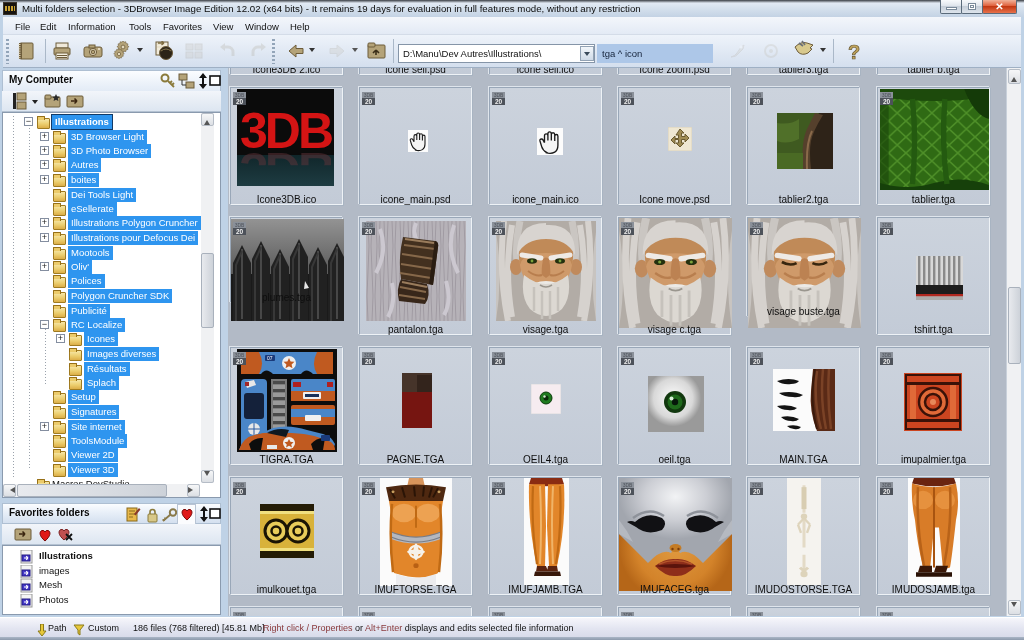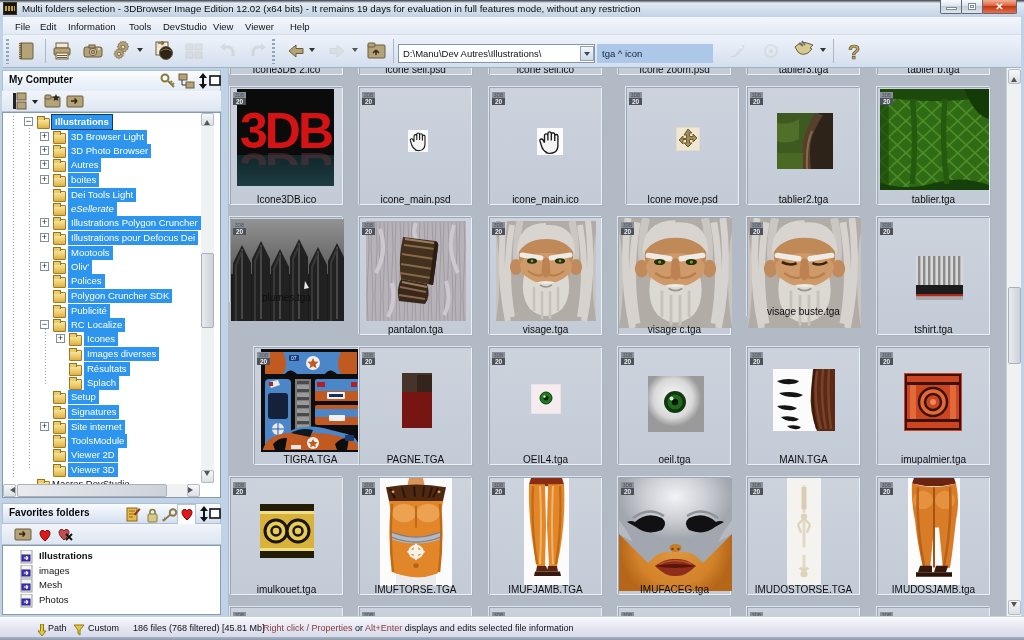--- a/index.html
+++ b/index.html
@@ -71,23 +71,23 @@
   </div>
 <div class="capbtn close ab" style="left:982px;width:35px;border-radius:0 0 2px 2px;">
     <span>✕</span>
   </div>
 
 <div id="menubar" class="ab">
 <div class="m" style="left:12px;">File</div>
 <div class="m" style="left:37px;">Edit</div>
 <div class="m" style="left:65px;">Information</div>
 <div class="m" style="left:126px;">Tools</div>
-<div class="m" style="left:160px;">DevStudio</div>
+<div class="m" style="left:160px;">Favorites</div>
 <div class="m" style="left:210px;">View</div>
-<div class="m" style="left:242px;">Viewer</div>
+<div class="m" style="left:242px;">Window</div>
 <div class="m" style="left:287px;">Help</div>
 </div>
 <div id="toolbar" class="ab">
 <div class="grip" style="left:3px;"></div>
 <div class="ticon" style="left:13px;"><svg width="20" height="20" viewBox="0 0 20 20">
         <rect x="4" y="2" width="13" height="16" rx="1" fill="#b4a379" stroke="#6d5c3a"></rect>
         <rect x="3" y="2" width="3" height="16" fill="#6d5c3a"></rect>
         <g fill="#e4d9bd">
           <rect x="2.5" y="3.0" width="2" height="1"></rect>
           <rect x="2.5" y="5.2" width="2" height="1"></rect>
@@ -245,21 +245,21 @@
   </div>
 <div class="trow ab" style="left:0;top:173px;width:200px;">
     <div class="exp" style="left:40px;top:2px;">+</div>
     <div class="fd" style="left:53px;top:3px;"></div>
     <span class="tsel" style="position:absolute;left:68px;top:0px;">boites</span>
   </div>
 <div class="trow ab" style="left:0;top:188px;width:200px;">
     <div class="fd" style="left:53px;top:3px;"></div>
     <span class="tsel" style="position:absolute;left:68px;top:0px;">Dei Tools Light</span>
   </div>
-<div class="trow ab" style="left:0;top:202px;width:200px;font-style:italic;">
+<div class="trow ab" style="left:0;top:202px;width:200px;">
     <div class="fd" style="left:53px;top:3px;"></div>
     <span class="tsel" style="position:absolute;left:68px;top:0px;">eSellerate</span>
   </div>
 <div class="trow ab" style="left:0;top:216px;width:200px;">
     <div class="exp" style="left:40px;top:2px;">+</div>
     <div class="fd" style="left:53px;top:3px;"></div>
     <span class="tsel" style="position:absolute;left:68px;top:0px;">Illustrations Polygon Cruncher</span>
   </div>
 <div class="trow ab" style="left:0;top:231px;width:200px;">
     <div class="exp" style="left:40px;top:2px;">+</div>
@@ -468,21 +468,21 @@
         <div class="b2">20</div>
       </div>
       <div class="thumb" style="left:47px;top:40px;width:26px;height:27px;"><svg width="26" height="27" viewBox="0 0 26 27">
           <rect width="26" height="27" fill="#fcfcfc"></rect>
           <g transform="translate(2,1.5) scale(1.22)">
             <path d="M6.5 19 q-3.5 -2 -4.3 -5 l-1.4 -4.6 q-.3 -1.4 1 -1.6 q1 -.2 1.6 .9 l1.1 2 V5.2 q0 -1.6 1.4 -1.6 q1.4 0 1.4 1.6 V9 V3.6 q0 -1.6 1.4 -1.6 q1.4 0 1.4 1.6 V9 V4.2 q0 -1.5 1.4 -1.5 q1.4 0 1.4 1.5 V9.5 V5.5 q0 -1.4 1.3 -1.4 q1.3 0 1.3 1.4 V13 q0 4 -2.6 5.6 q-3 1.8 -7.4 .4z" fill="#f4f4f4" stroke="#1a1a1a" stroke-width="1.1"></path>
           </g>
         </svg></div>
       <div class="cl">icone_main.ico</div>
     </div>
-<div class="cell" style="left:390px;top:19px;height:118px;margin-left:8px;">
+<div class="cell" style="left:390px;top:19px;height:118px;">
       <div class="badge">
         <div class="b1">3DB</div>
         <div class="b2">20</div>
       </div>
       <div class="thumb" style="left:49px;top:39px;width:24px;height:24px;"><svg width="24" height="24" viewBox="0 0 24 24">
           <rect width="24" height="24" fill="#efe7d2" stroke="#d8d0bc"></rect>
           <path d="M12 2 l4 4 h-2.5 v3.5 H17 V7 l4 4 -4 4 v-2.5 h-3.5 V16 H16 l-4 4 -4-4 h2.5 v-3.5 H7 V17 l-4-4 4-4 v2.5 h3.5 V8 H8z" fill="#a08c54" stroke="#6a5a30"></path>
         </svg></div>
       <div class="cl">Icone move.psd</div>
     </div>
@@ -684,21 +684,21 @@
               <rect width="2" height="30" fill="#d8d8d8"></rect>
               <rect x="2" width="2" height="30" fill="#8a8a8a"></rect>
             </pattern>
           </defs>
           <rect y="29" width="47" height="9" fill="#1c1c1c"></rect>
           <rect y="38" width="47" height="2.5" fill="#b02820"></rect>
           <rect y="40.5" width="47" height="3.5" fill="#aaa"></rect>
         </svg></div>
       <div class="cl">tshirt.tga</div>
     </div>
-<div class="cell" style="left:2px;top:279px;height:118px;margin-left:24px;">
+<div class="cell" style="left:2px;top:279px;height:118px;">
       <div class="badge">
         <div class="b1">3DB</div>
         <div class="b2">20</div>
       </div>
       <div class="thumb" style="left:6px;top:1px;width:100px;height:103px;"><svg width="100" height="103" viewBox="0 0 100 103">
           <rect width="100" height="103" fill="#0d0d0d"></rect>
           <path d="M4 3 h92 v22 h-92z" fill="#4a86c8"></path>
           <path d="M4 3 h18 q6 12 0 22 h-18z" fill="#c05a20"></path>
           <path d="M96 3 h-16 q-6 12 0 22 h16z" fill="#c05a20"></path>
           <path d="M24 25 q5 -7 12 0z M64 25 q5 -7 12 0z" fill="#0d0d0d"></path>

